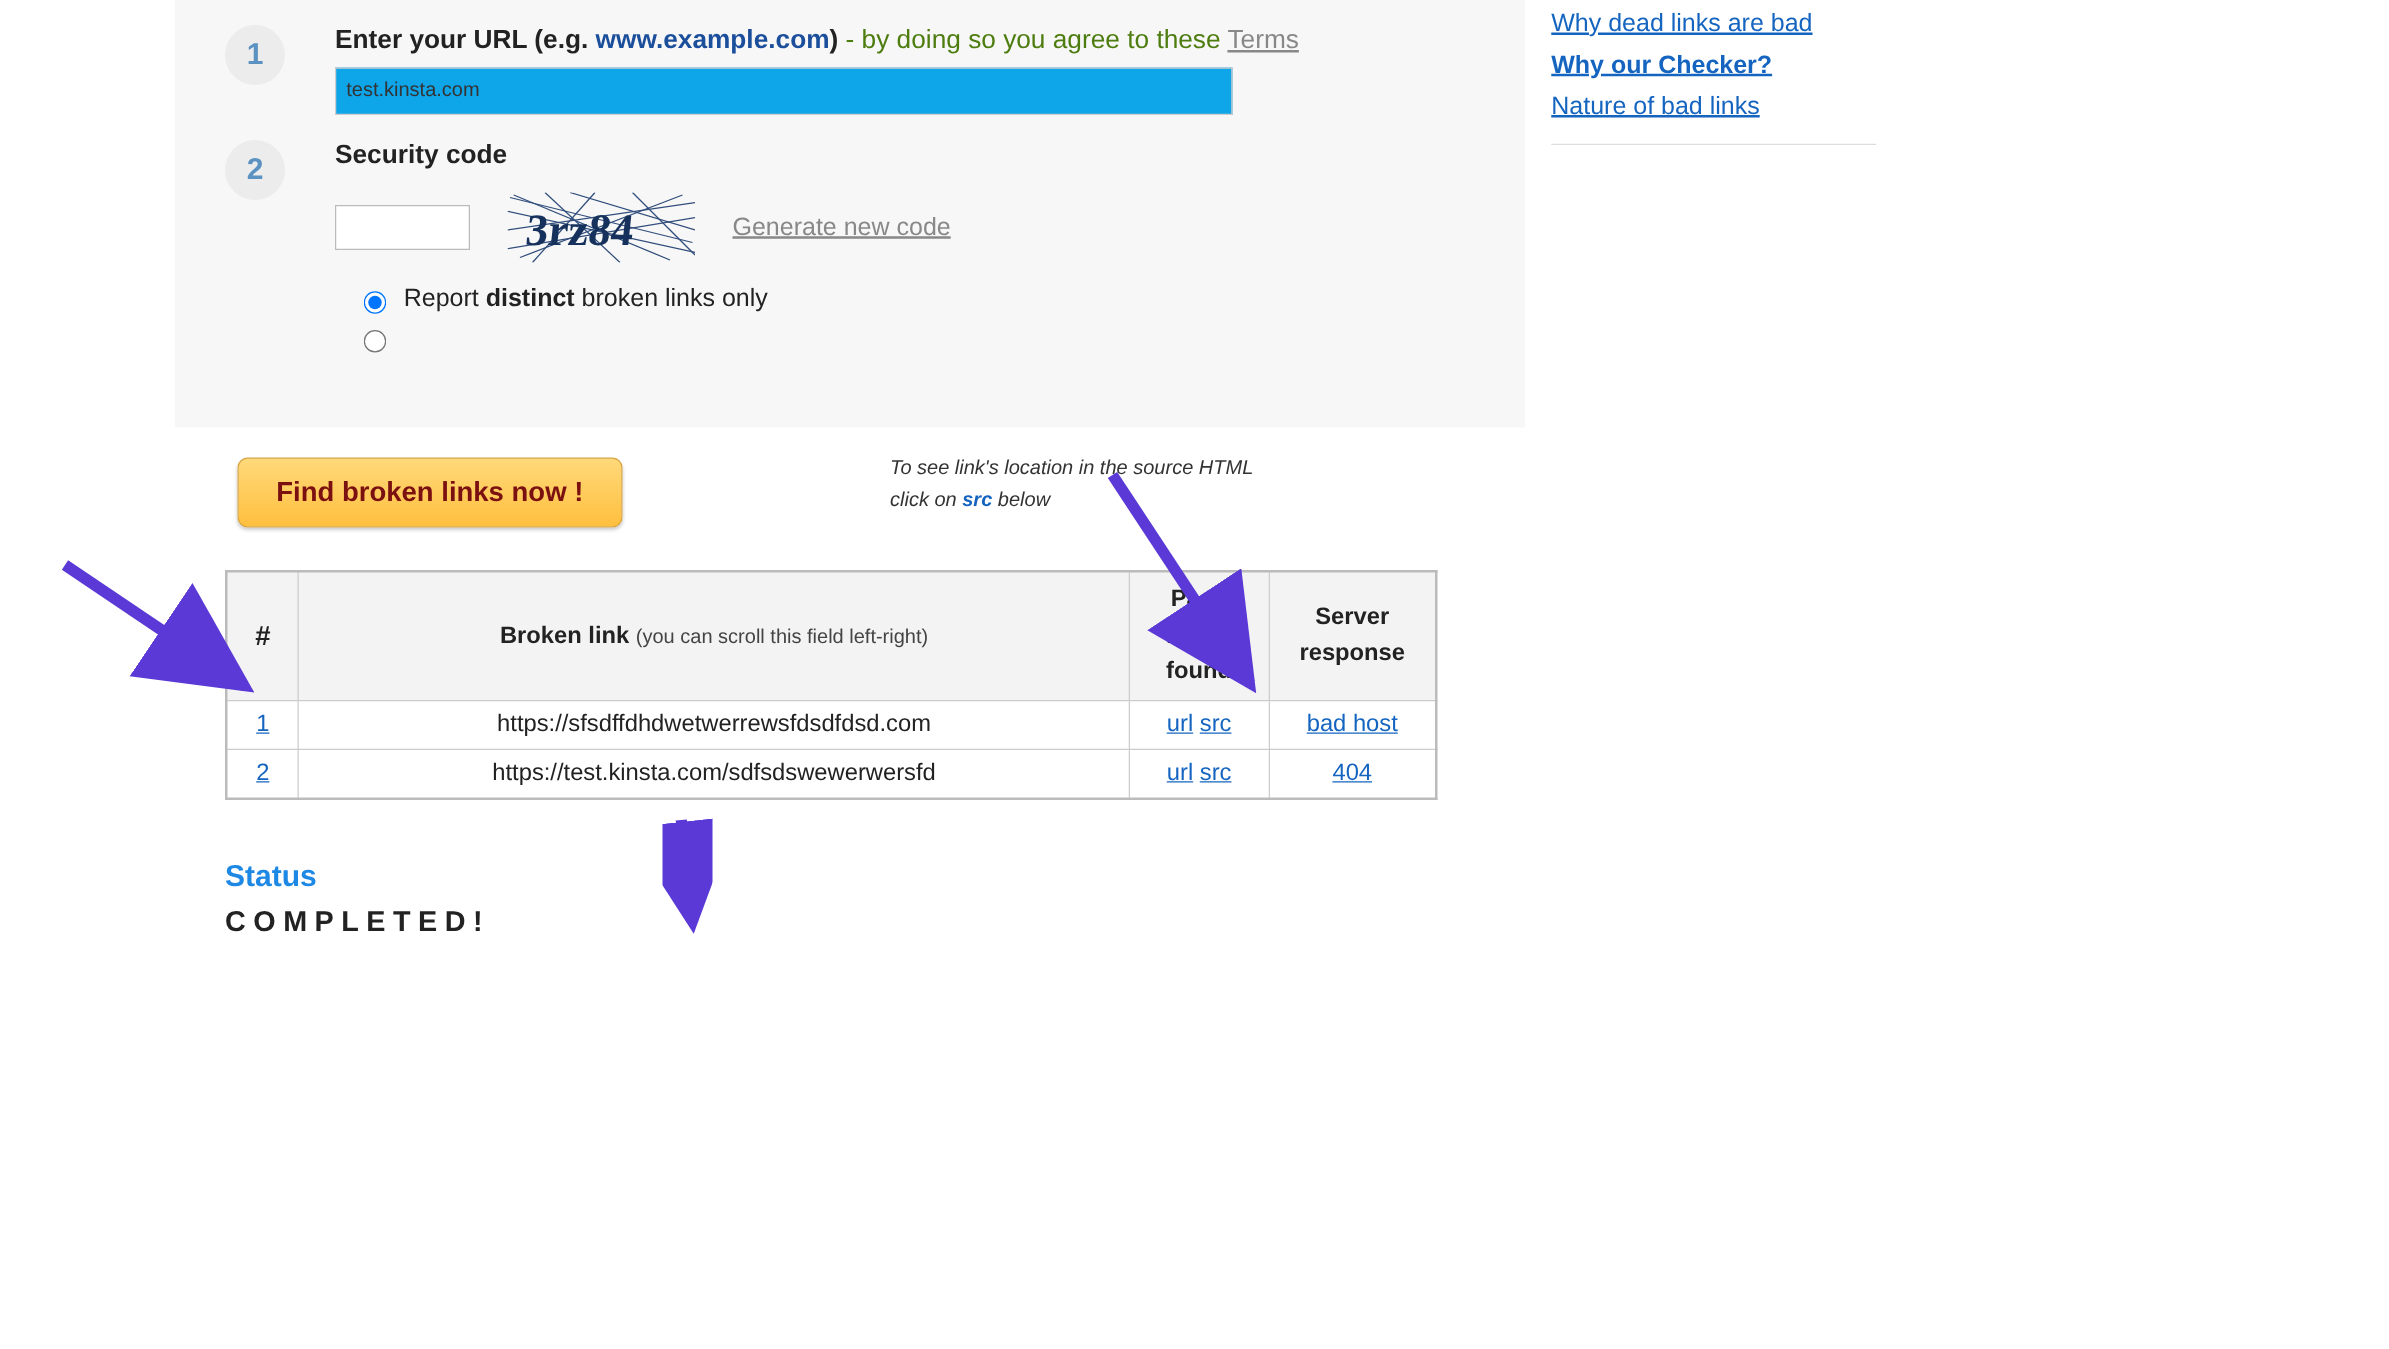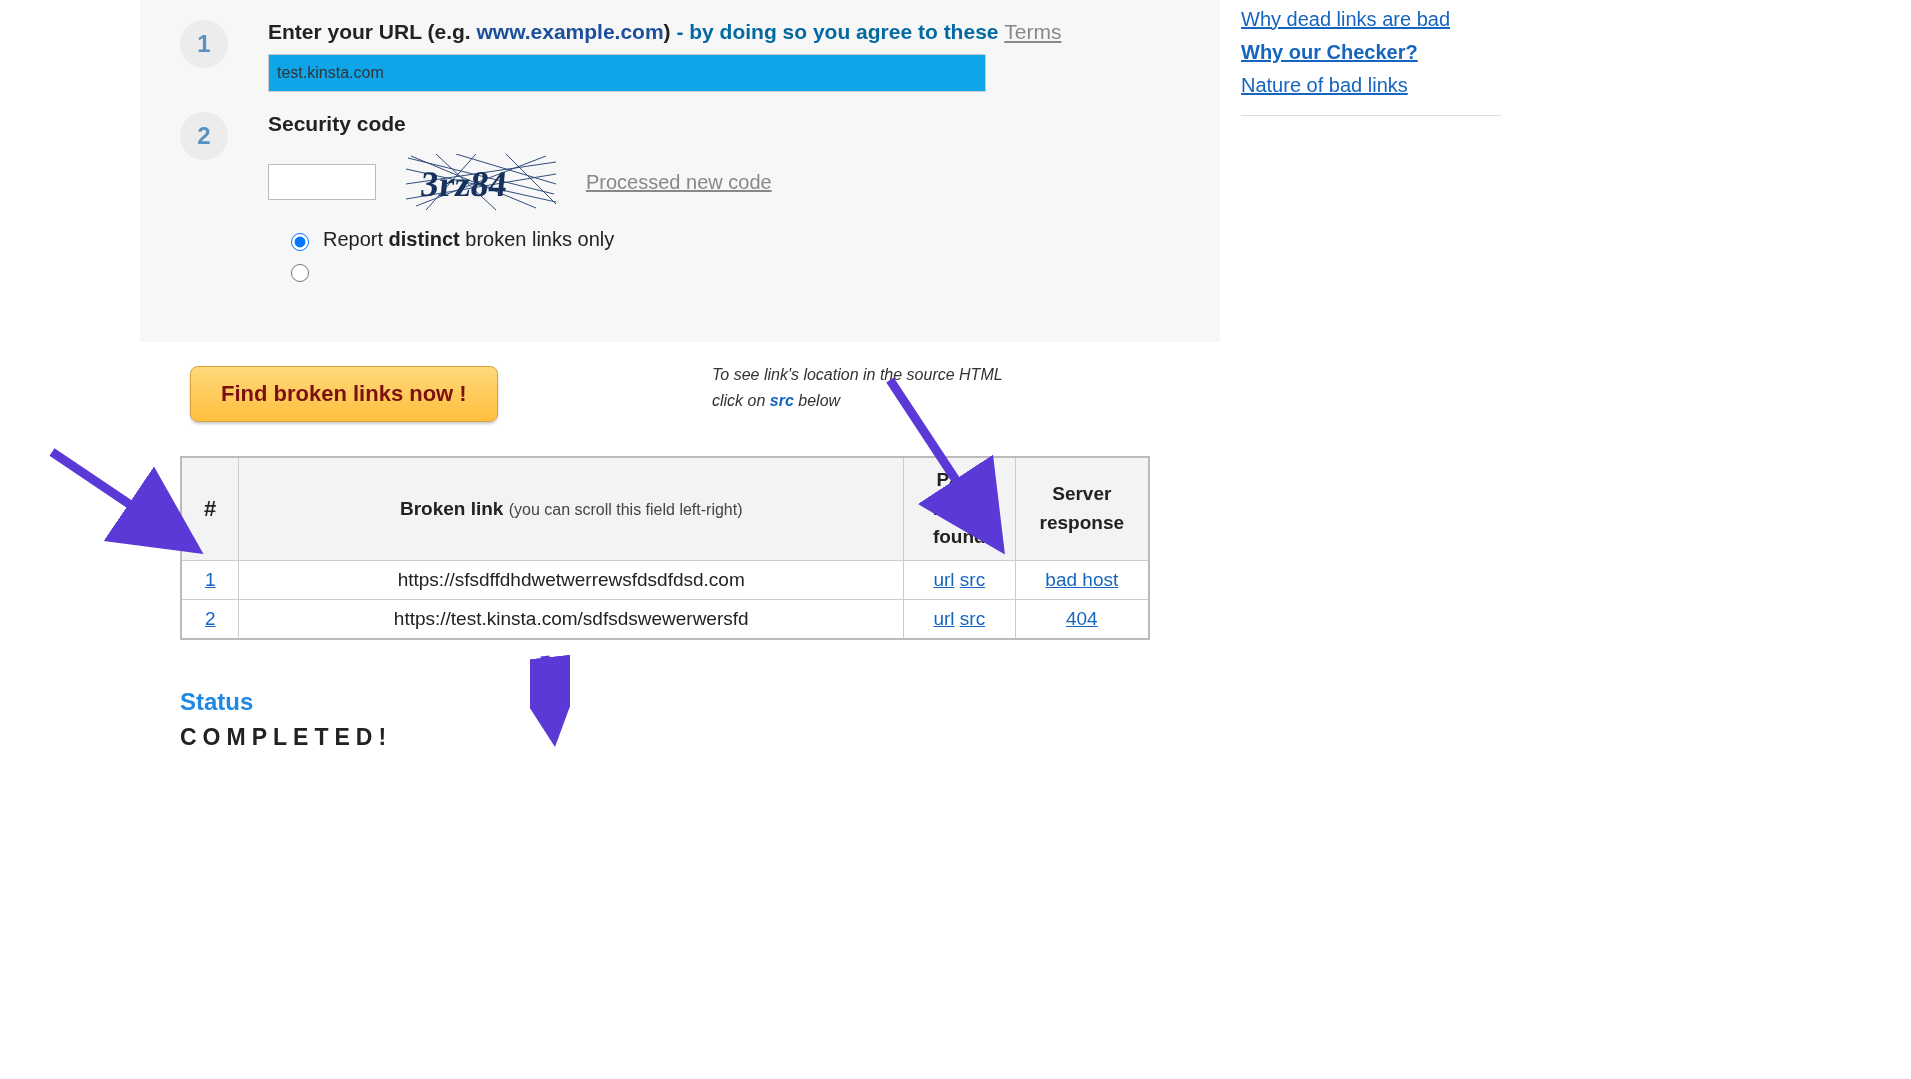--- a/index.html
+++ b/index.html
@@ -46,21 +46,21 @@
   flex-shrink: 0;
 }
 .step-body {
   flex: 1;
 }
 .step1-label {
   font-size: 21px;
 }
 .step1-label .b { font-weight: bold; }
 .step1-label .ex { font-weight: bold; color: #1b4e9b; }
-.step1-label .tail { font-weight: bold; color: #0369a1; text-align: right; }
+.step1-label .tail { font-weight: normal; color: #4d7c0f; text-align: right; }
 .terms-link {
   color: #888;
   text-decoration: underline;
   cursor: pointer;
 }
 .url-input {
   margin-top: 10px;
   width: 700px;
   height: 36px;
   font-size: 16px;
@@ -252,21 +252,21 @@
                   <line x1="30" y1="0" x2="90" y2="56"></line>
                   <line x1="70" y1="0" x2="20" y2="56"></line>
                   <line x1="100" y1="0" x2="150" y2="50"></line>
                   <line x1="0" y1="45" x2="150" y2="20"></line>
                   <line x1="0" y1="15" x2="150" y2="48"></line>
                   <line x1="50" y1="0" x2="150" y2="30"></line>
                 </g>
                 <text x="18" y="42" font-family="Georgia,serif" font-size="36" font-weight="bold" fill="#16325c" transform="skewX(-6)">3rz84</text>
               </svg>
             </div>
-            <a class="gen-link">Processed new code</a>
+            <a class="gen-link">Generate new code</a>
           </div>
 
           <div class="radio-block">
             <label class="radio-line">
               <input type="radio" name="rmode" checked="" style="">
               <span><span>Report </span><b>distinct</b><span> broken links only</span></span>
             </label>
             <label class="radio-line">
               <input type="radio" name="rmode" style="">
             </label>

